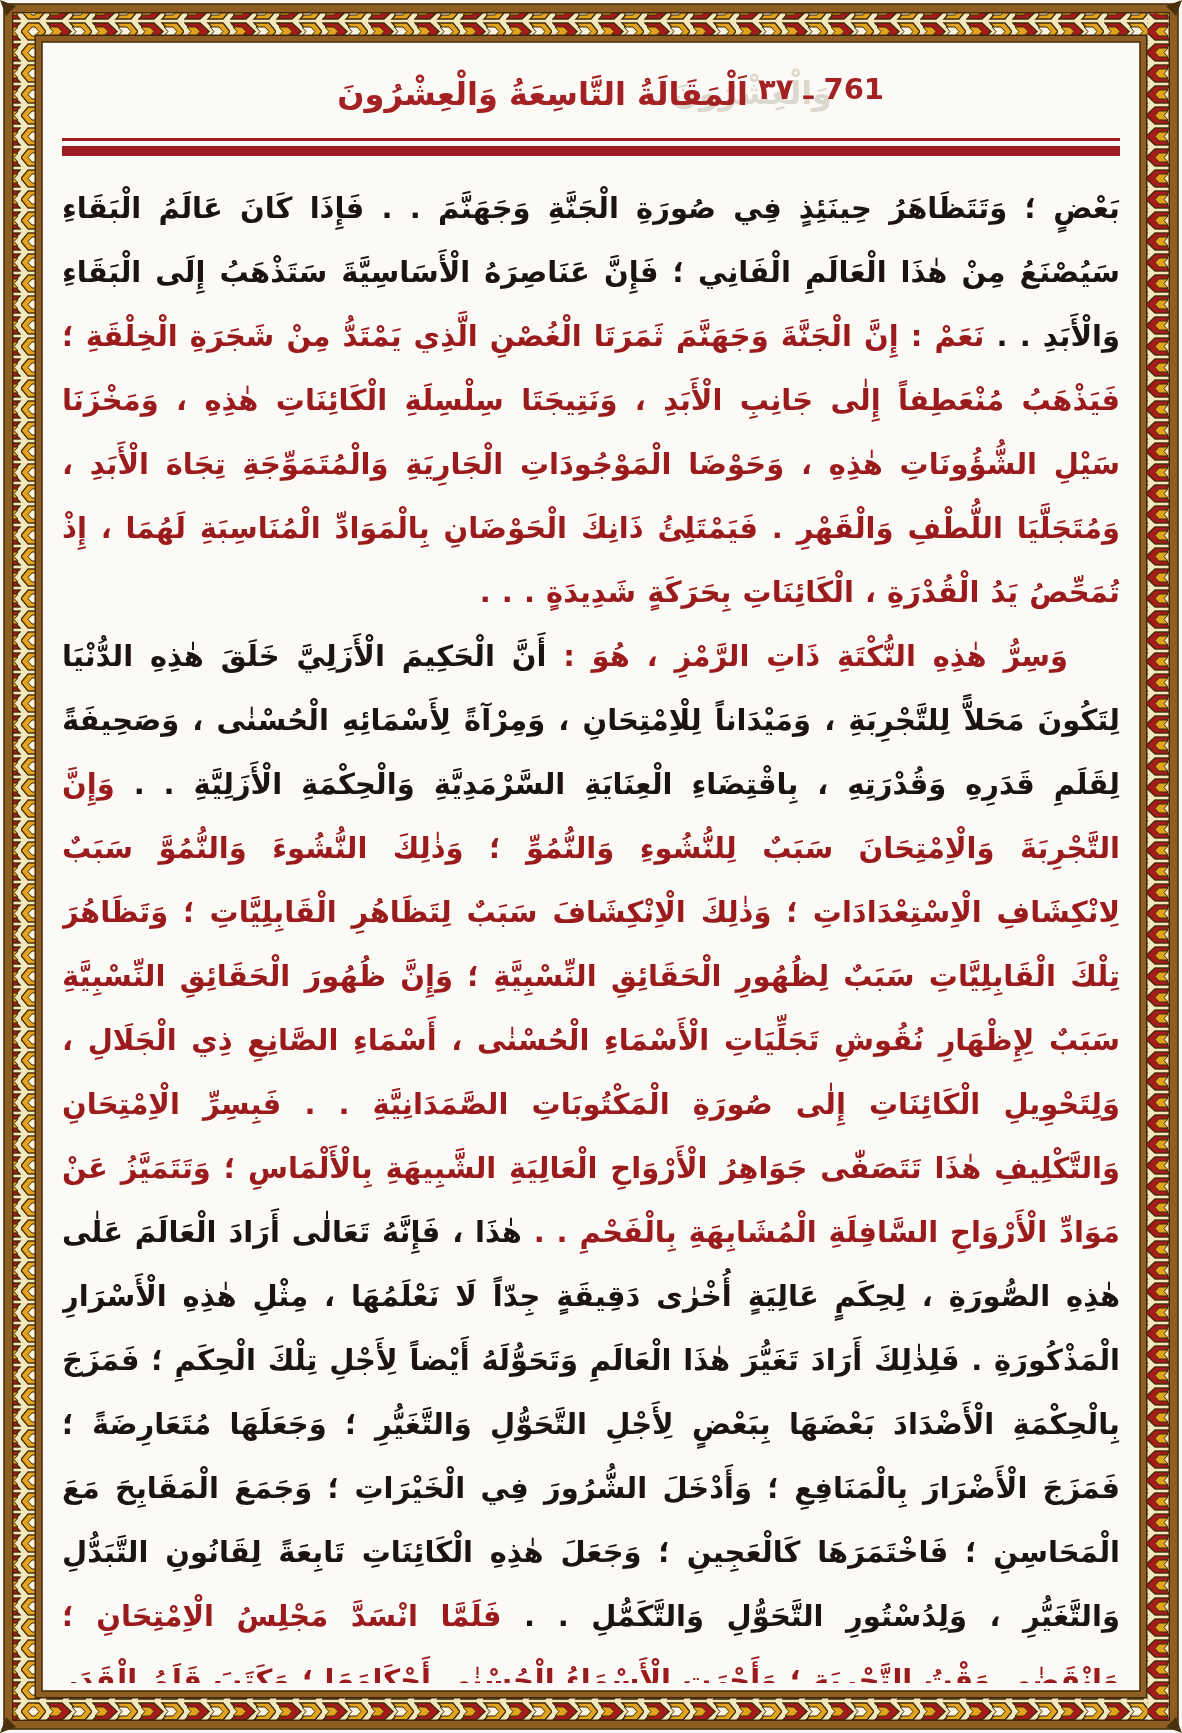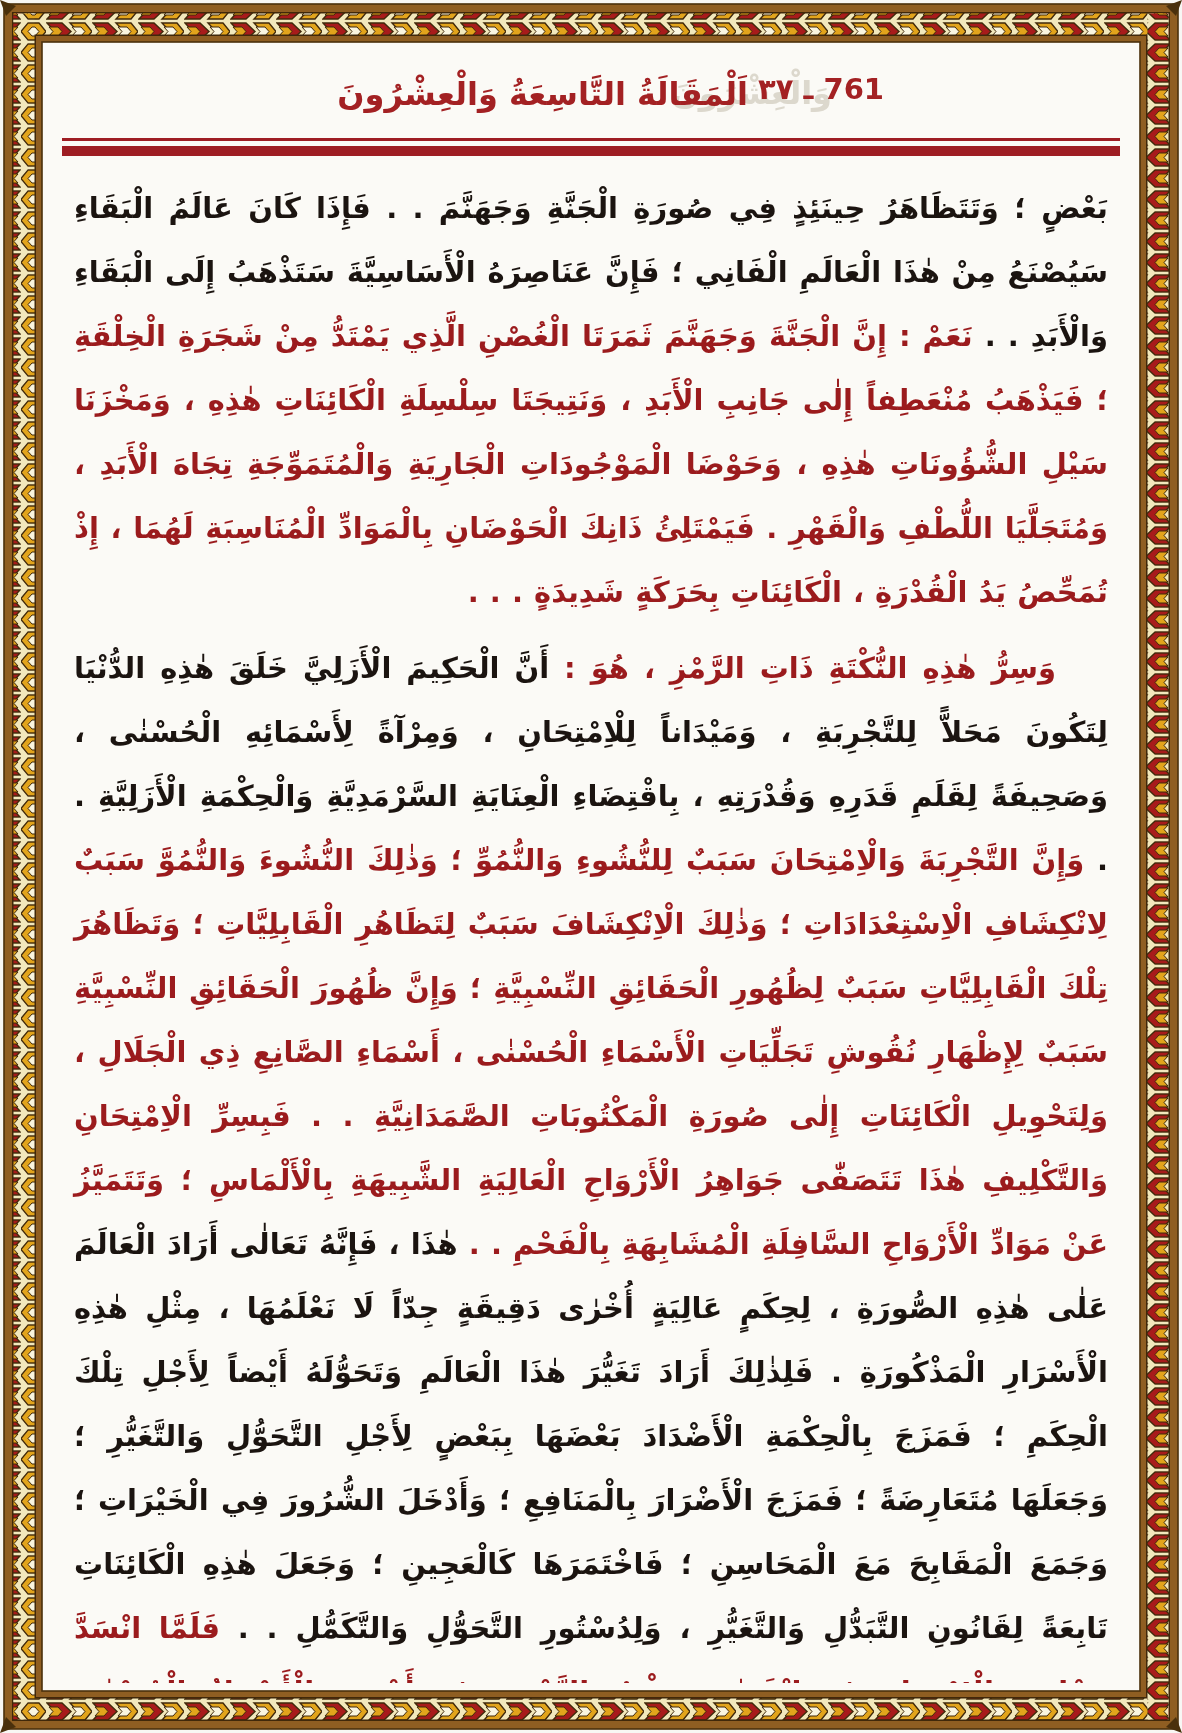--- a/index.html
+++ b/index.html
@@ -33,21 +33,21 @@
   .rule-thin{border-top:3px solid #9e1d23;height:0;}
   .rule-thick{height:10px;background:#9e1d23;margin-top:5px;}
   .body-text{
     margin-top:20px;
     font-size:29px;font-weight:bold;
     line-height:64px;
     text-align:justify;text-justify:inter-word;
     color:#1b1410;
     word-spacing:1px;
   }
-  .para{margin:12px;padding:0;}
+  .para{margin:0;padding:0;}
   .para.indent{text-indent:52px;}
   .run-black{color:#1b1410;}
   .run-red{color:#9b1b1d;}
 </style>
 </head>
 <body>
 
 <svg class="frame" width="1182" height="1733" viewBox="0 0 1182 1733" xmlns="http://www.w3.org/2000/svg">
   <defs>
     <pattern id="chainH" width="46" height="21" patternUnits="userSpaceOnUse">

